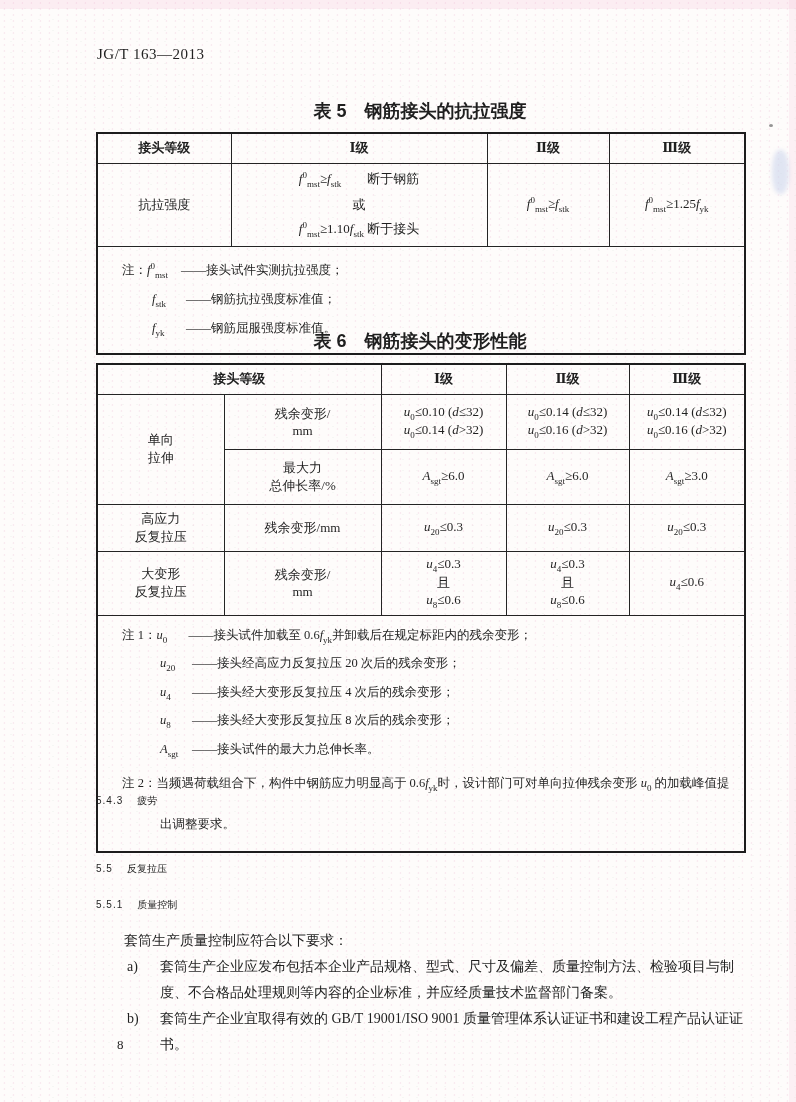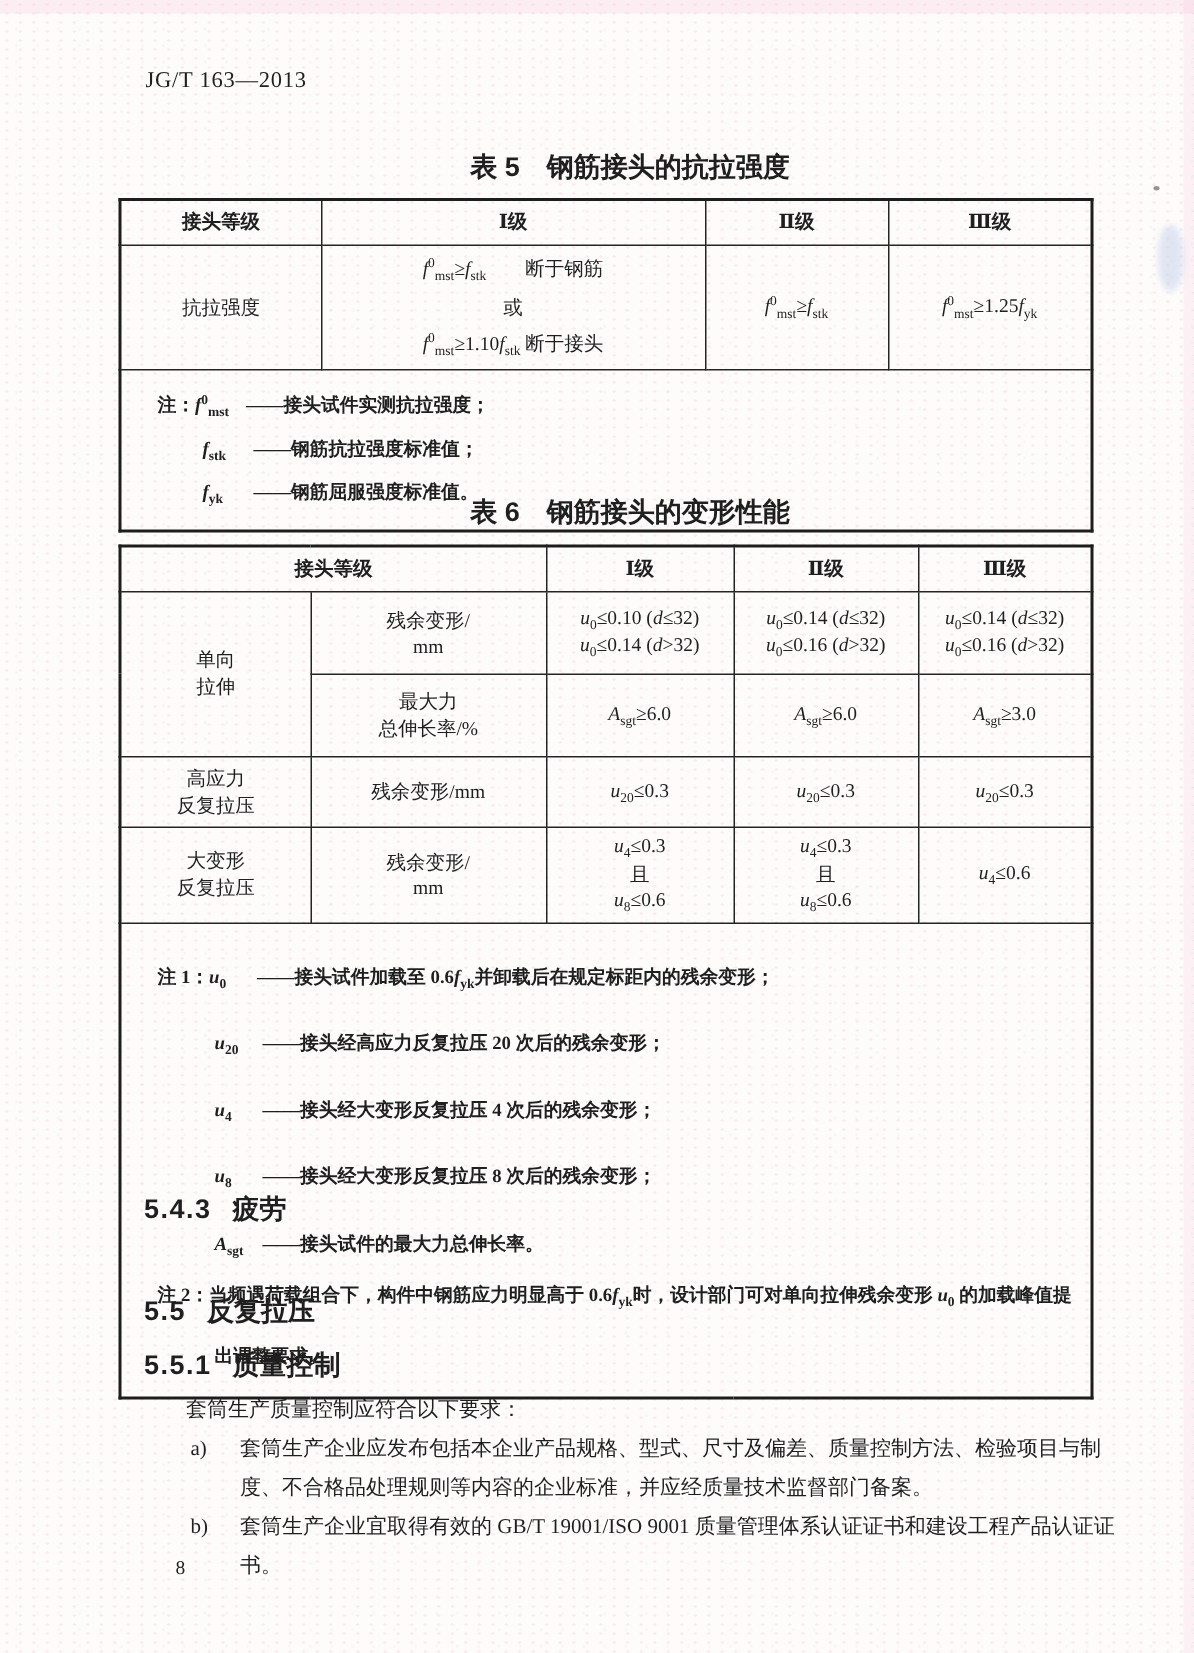--- a/index.html
+++ b/index.html
@@ -23,38 +23,38 @@
   .edge-top{position:absolute;left:0;top:0;width:100%;height:9px;background:rgba(242,170,205,0.18);}
   .edge-right{position:absolute;right:0;top:0;width:7px;height:100%;background:rgba(242,170,205,0.14);}
   .smudge{position:absolute;left:772px;top:150px;width:17px;height:44px;background:#c9d3ec;opacity:.55;filter:blur(2px);border-radius:45%;}
   .speck{position:absolute;left:769px;top:124px;width:4px;height:3px;background:#7a7a7a;border-radius:50%;opacity:.8;}
 
   .doc-code{position:absolute;left:97px;top:46px;font-weight:normal;font-size:15px;letter-spacing:.5px;}
   .tbl-title{position:absolute;left:96px;width:648px;text-align:center;font-weight:bold;font-size:18px;font-family:"Liberation Sans","DejaVu Sans",sans-serif;}
   #t5-title{top:99px;}
   #t6-title{top:329px;}
 
-  table{border-collapse:collapse;table-layout:fixed;position:absolute;left:79px;width:648px;border:2px solid #1d1d1d;}
+  table{border-collapse:collapse;table-layout:fixed;position:absolute;left:96px;width:648px;border:2px solid #1d1d1d;}
   #table5{top:132px;}
   #table6{top:363px;}
   td,th{border:1.5px solid #242424;text-align:center;vertical-align:middle;font-size:13px;padding:1px 2px;font-weight:normal;}
   th{font-weight:bold;}
   .h30{height:30px;} .h66{height:66px;} .h55{height:55px;} .h47{height:47px;} .h64{height:64px;}
   .fline{line-height:21px;}
   i{font-style:italic;}
   sub{font-size:9px;} sup{font-size:9px;}
 
-  .notes-cell{text-align:left;font-size:12.5px;padding:7px 10px 9px 24px;line-height:24px;vertical-align:top;font-weight:bold;}
+  .notes-cell{text-align:left;font-size:12.5px;padding:7px 10px 9px 24px;line-height:24px;vertical-align:top;}
   .tnote-line .sym{display:inline-block;min-width:34px;}
   .tnote-line.indent{padding-left:30px;}
-  .n1line .sym{display:inline-block;min-width:32px;margin-top:16px;}
+  .n1line .sym{display:inline-block;min-width:32px;}
   .n1line.indent{padding-left:38px;}
   .note2{padding-left:38px;text-indent:-38px;line-height:36px;}
 
-  .heading{position:absolute;left:96px;font-weight:bold;font-size:18px;font-family:"Liberation Sans","DejaVu Sans",sans-serif;}
+  .heading{position:absolute;left:96px;font-weight:normal;font-size:10px;font-family:"Liberation Sans","DejaVu Sans",sans-serif;}
   .heading .num{margin-right:14px;letter-spacing:1px;}
   #s543{top:794px;} #s55{top:862px;} #s551{top:898px;}
   .para{position:absolute;left:96px;width:650px;font-size:14px;line-height:26px;}
   #p543{top:826px;text-indent:2em;}
   #p551{top:928px;text-indent:2em;}
   .list-item{position:absolute;left:127px;width:618px;display:flex;font-size:14px;line-height:26px;}
   #item-a{top:954px;} #item-b{top:1006px;}
   .item-label{width:33px;flex:0 0 33px;}
   .item-text{flex:1;}
   .page-num{position:absolute;left:117px;top:1037px;font-size:13px;}

